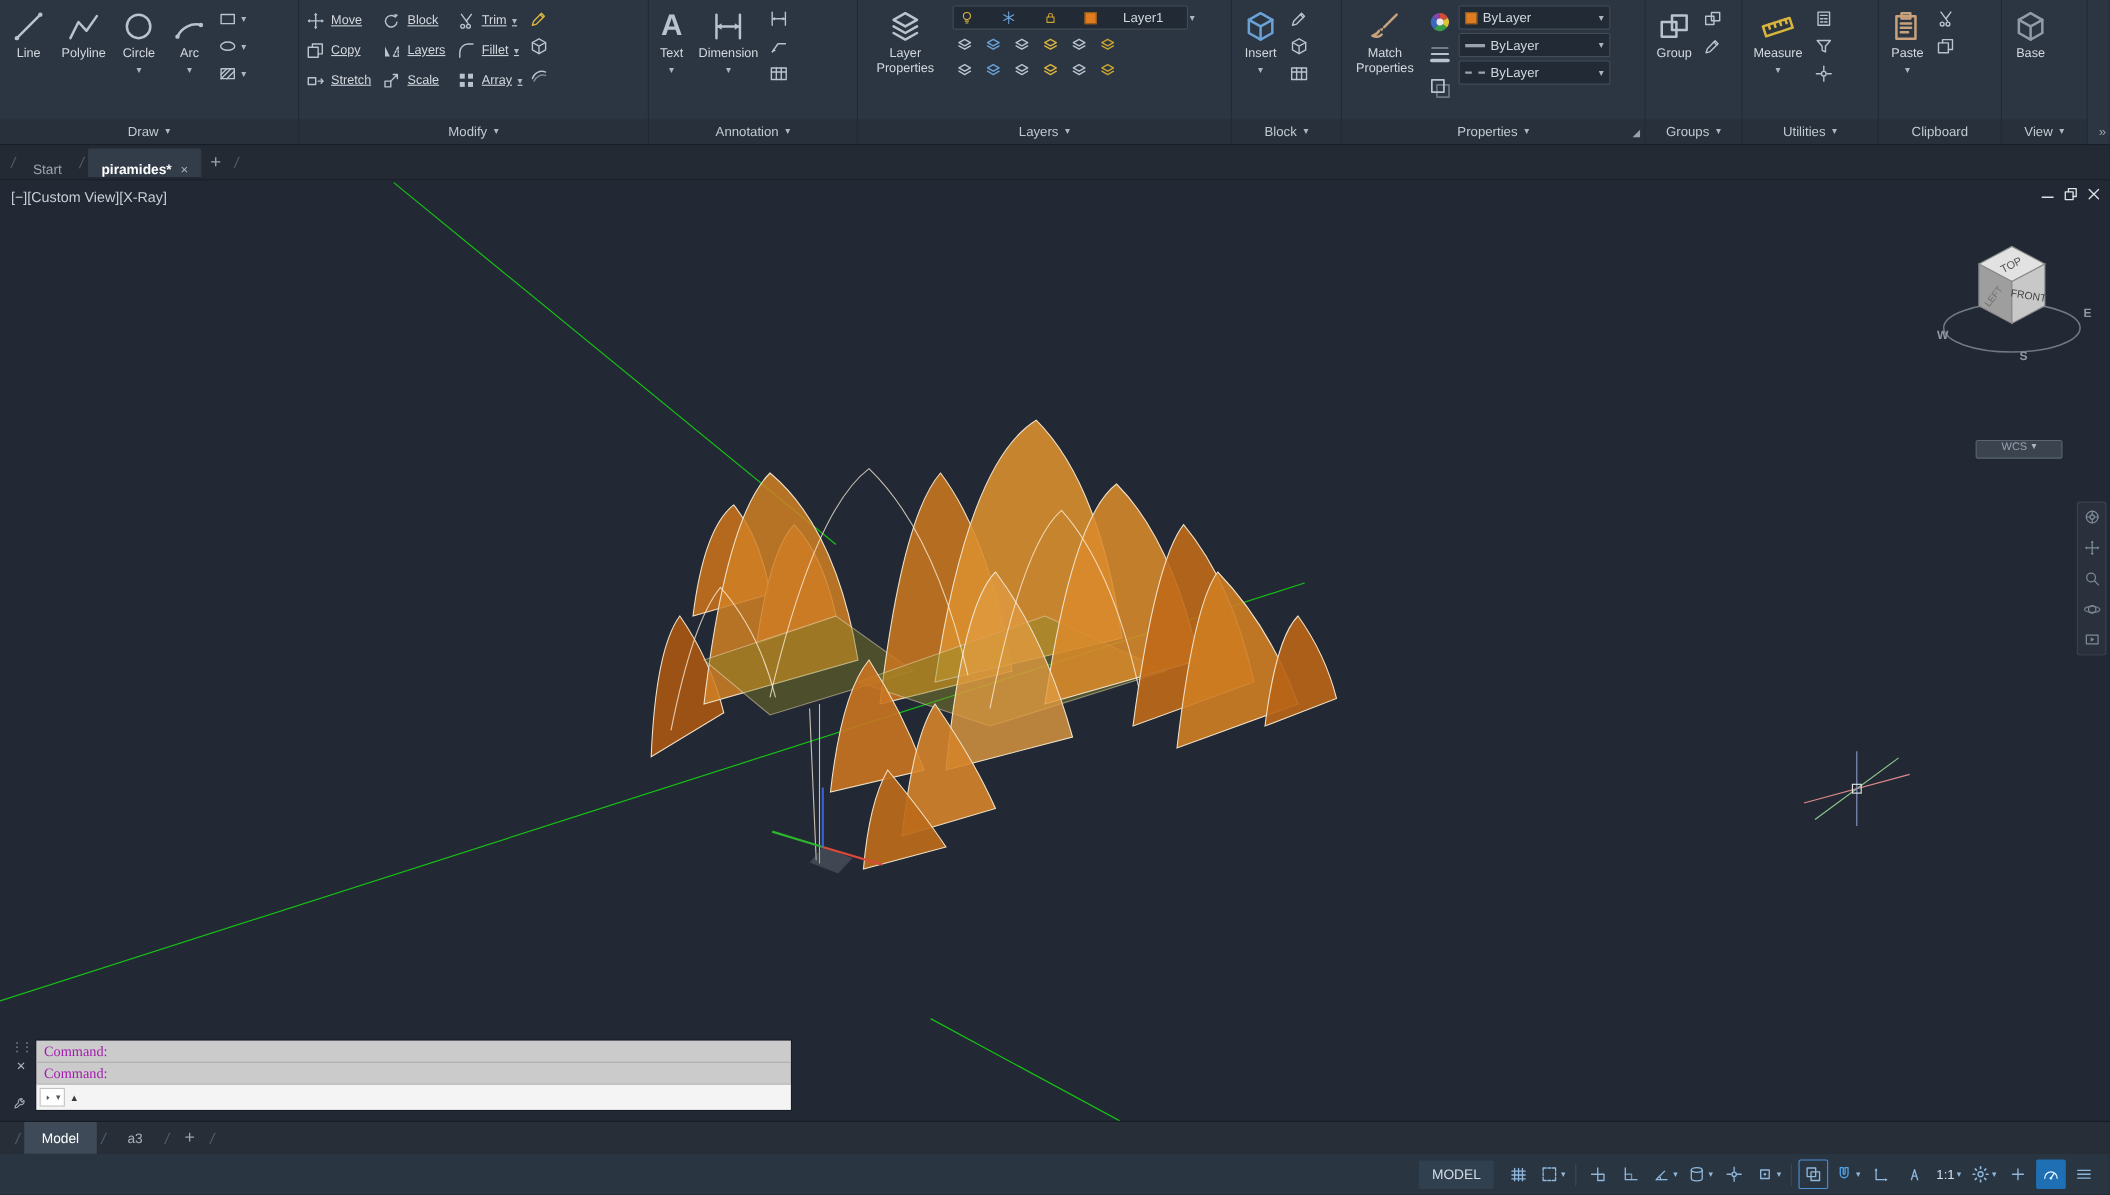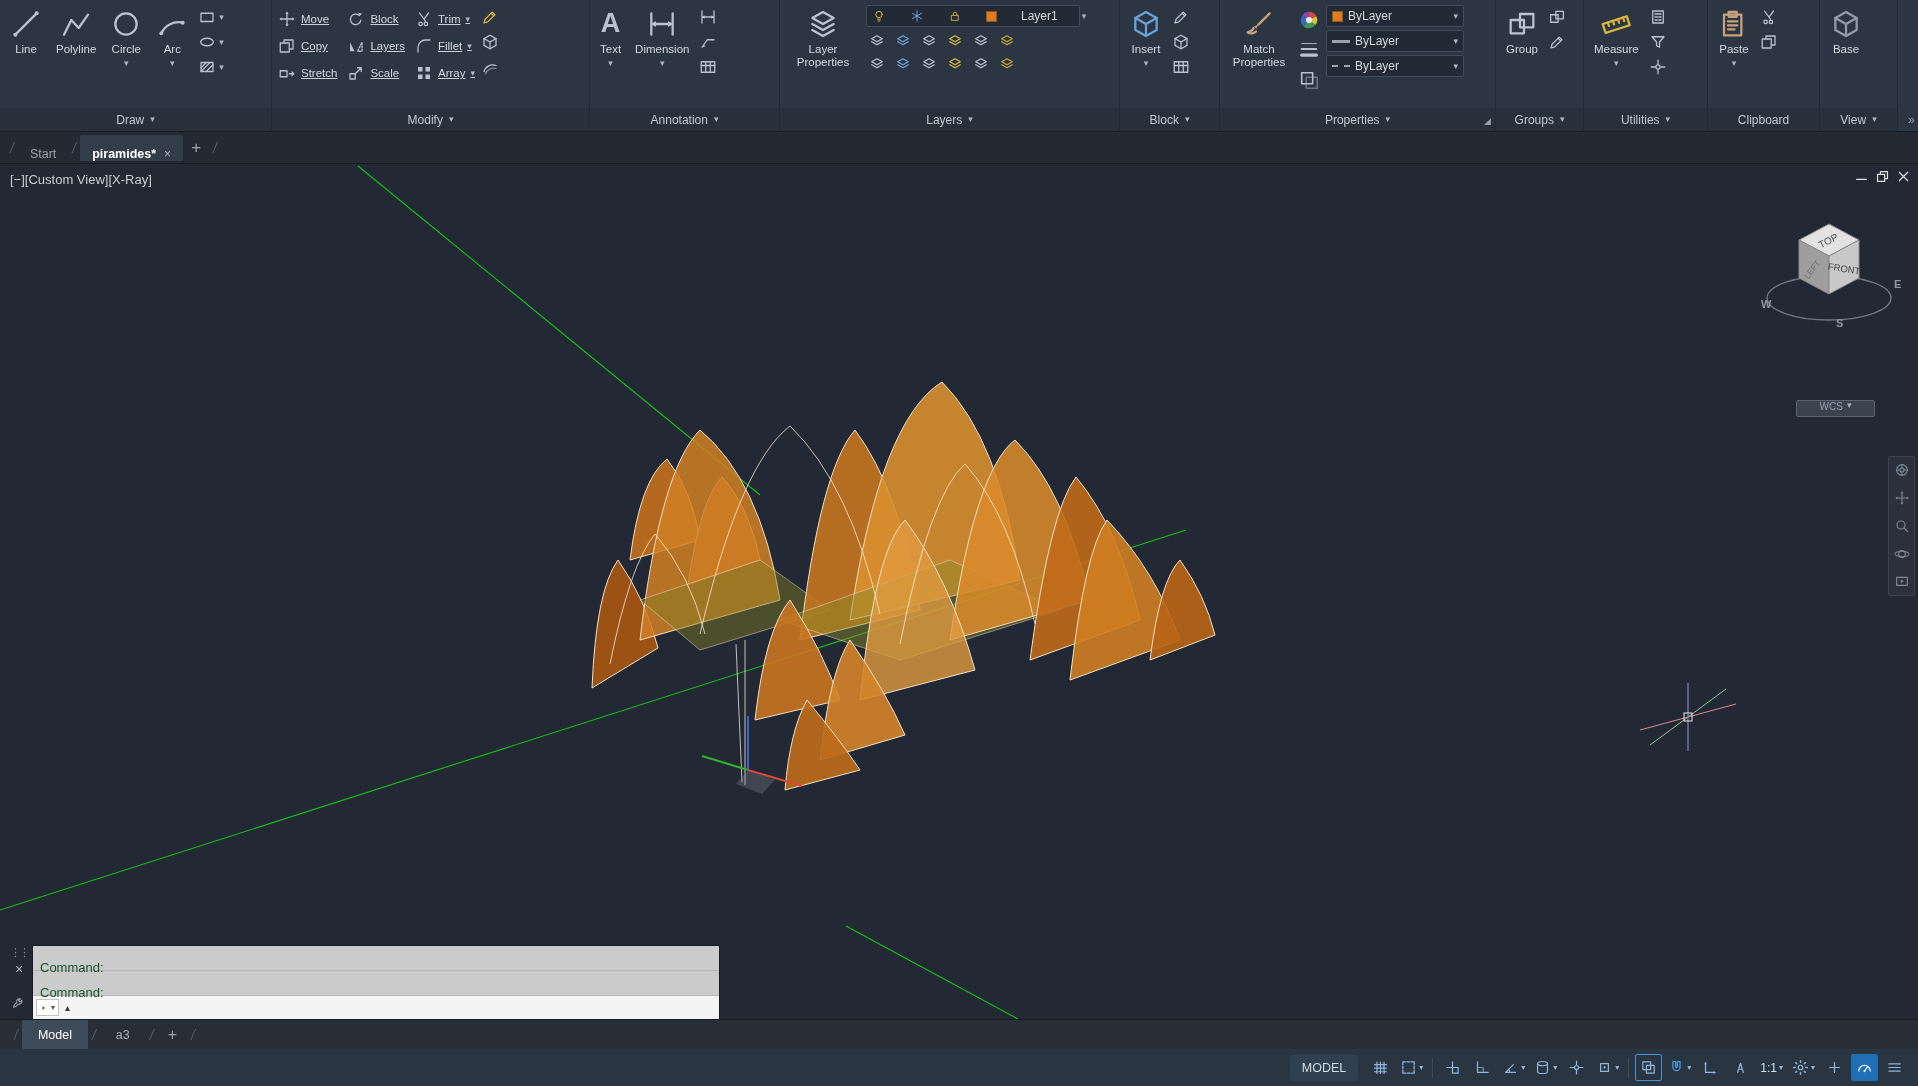--- a/index.html
+++ b/index.html
@@ -68,21 +68,21 @@
   .navbar{position:absolute;right:3px;top:292px;width:27px;background:rgba(58,66,78,.35);border:1px solid rgba(90,100,114,.35);border-radius:3px;display:flex;flex-direction:column;align-items:center;padding:5px 0;gap:12px;}
   .navbar .ic{color:#7e8a98;width:16px;height:16px;}
 
   
   .cmdwrap{position:absolute;left:8px;top:945px;display:flex;gap:2px;}
   .cmd-gutter{width:22px;display:flex;flex-direction:column;align-items:center;gap:6px;padding-top:2px;}
   .grip{color:#8a95a1;font-size:11px;letter-spacing:-2px;line-height:10px;}
   .gut-x{color:#aeb7c0;font-size:14px;line-height:12px;}
   .cmd-gutter .ic{width:15px;height:15px;color:#9aa4ae;margin-top:14px;}
   .cmd-main{width:688px;border:1px solid #171d26;}
-  .cmd-hist{background:#cbcbcb;color:#14532d;font-family:Liberation Sans, sans-serif;font-size:13px;height:20px;line-height:19px;padding:12px 7px;border-bottom:1px solid #b7b7b7;}
+  .cmd-hist{background:#cbcbcb;color:#a21caf;font-family:Liberation Serif, serif;font-size:13px;height:20px;line-height:19px;padding:0 7px;border-bottom:1px solid #b7b7b7;}
   .cmd-input{background:#f4f4f4;height:23px;display:flex;align-items:center;gap:6px;padding:0 6px 0 3px;}
   .cmd-btn{display:flex;align-items:center;gap:1px;background:#ffffff;border:1px solid #c2c2c2;height:17px;padding:0 3px;color:#555;}
   .cmd-btn .ic{width:10px;height:10px;color:#555;}
   .cmd-btn .caret{color:#555;font-size:8px;}
   .cmd-text{flex:1;font-family:"DejaVu Sans Mono",monospace;font-style:italic;font-size:13px;color:#5c5c5c;}
   .cmd-up{color:#3a3a3a;font-size:10px;}
 
   
   .modeltabs{position:absolute;left:0;top:1019px;width:1918px;height:30px;background:#272e38;border-top:1px solid #171d26;display:flex;align-items:center;padding-left:10px;font-size:12.5px;}
   .mtab{height:100%;display:flex;align-items:center;padding:0 16px;color:#a7b0ba;}

